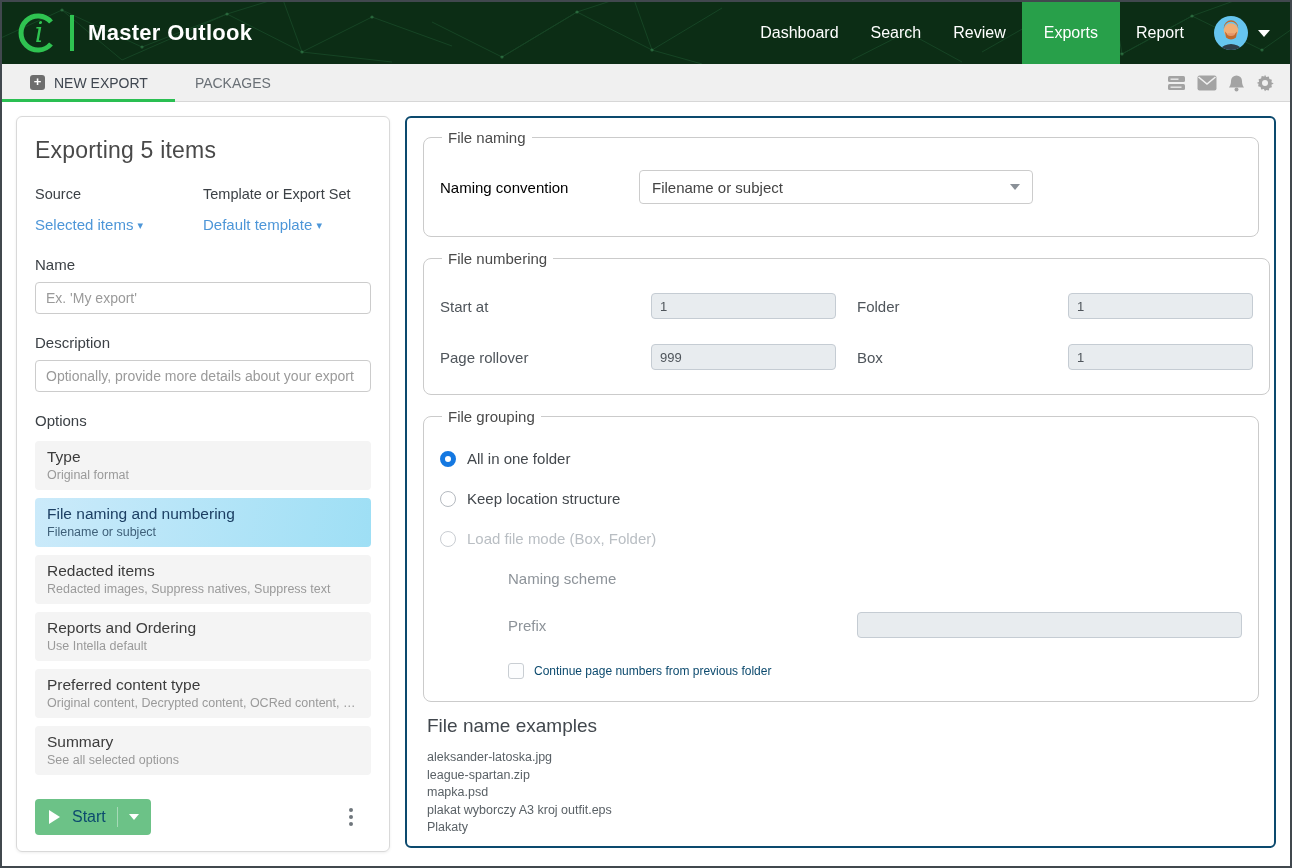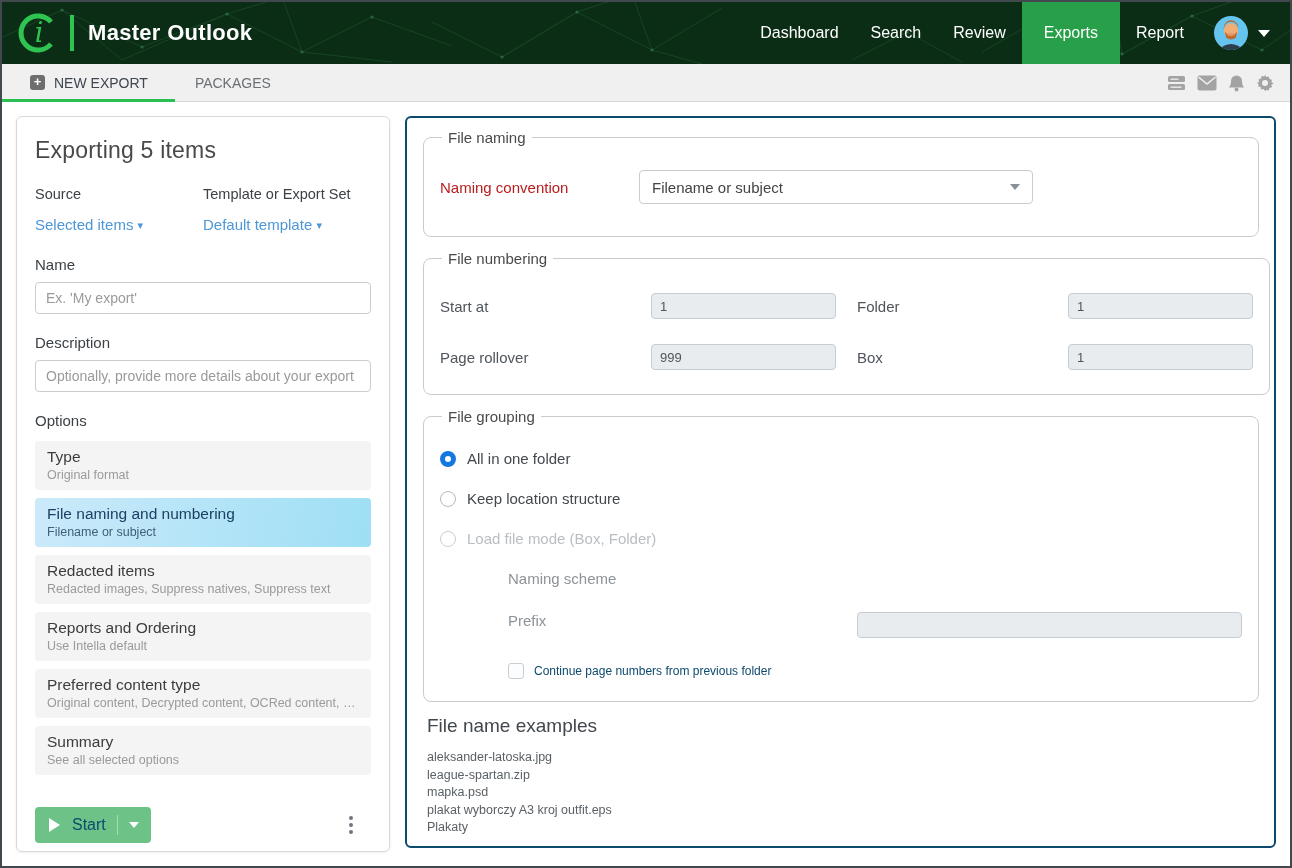--- a/index.html
+++ b/index.html
@@ -26,21 +26,21 @@
   .tab-new-export .underline { position:absolute; left:0; right:0; bottom:-1px; height:3px; background:#2abf52; }
   .plus-badge { width:15px; height:15px; background:#6e6e6e; border-radius:3px; color:#fff; font-size:13px; line-height:14px; text-align:center; font-weight:bold; }
   .tab-packages { padding:0 20px; color:#6a7076; }
   .toolbar-icons { margin-left:auto; display:flex; align-items:center; gap:11px; padding-right:16px; }
   .toolbar-icons svg { display:block; cursor:pointer; }
 
   
   .content { flex:1; display:flex; padding:14px; gap:15px; background:#fff; overflow:hidden; }
 
   
-  .left-card { width:374px; flex:0 0 374px; border:1px solid #d9d9d9; border-radius:6px; box-shadow:0 1px 3px rgba(0,0,0,0.07); padding:20px 18px 8px; display:flex; flex-direction:column; height:736px; }
+  .left-card { width:374px; flex:0 0 374px; border:1px solid #d9d9d9; border-radius:6px; box-shadow:0 1px 3px rgba(0,0,0,0.07); padding:20px 18px 16px; display:flex; flex-direction:column; height:736px; }
   .export-title { font-size:23px; color:#494949; font-weight:400; margin-bottom:22px; letter-spacing:0.2px; }
   .src-grid { display:grid; grid-template-columns:1fr 1fr; row-gap:14px; margin-bottom:22px; }
   .field-label { font-size:14.5px; color:#3c4146; }
   .link-blue { font-size:15px; color:#4d96d8; cursor:pointer; text-decoration:none; }
   .link-caret { font-size:11px; vertical-align:1px; }
   .input-label { font-size:15px; color:#3c4146; margin-bottom:9px; }
   .text-input { width:100%; height:32px; border:1px solid #ccc; border-radius:4px; padding:0 10px; font-size:14px; color:#444; font-family:"Liberation Sans",sans-serif; margin-bottom:20px; }
   .text-input::placeholder { color:#9a9a9a; }
   .options-label { font-size:15px; color:#3c4146; margin-bottom:12px; }
   .option-card { background:#f4f4f4; border-radius:4px; padding:7px 12px 8px; margin-bottom:8px; cursor:pointer; }
@@ -56,35 +56,35 @@
   .start-divider { width:1px; height:20px; background:rgba(255,255,255,0.4); margin:0 11px; }
   .start-caret { width:0; height:0; border-left:5px solid transparent; border-right:5px solid transparent; border-top:6px solid #fff; }
   .kebab { margin-left:auto; margin-right:14px; display:flex; flex-direction:column; gap:3px; cursor:pointer; padding:4px; }
   .kebab i { width:4px; height:4px; border-radius:50%; background:#6f767c; display:block; }
 
   
   .right-card { flex:1; border:2px solid #0c4a6e; border-radius:6px; padding:11px 15px 16px 16px; height:732px; overflow:hidden; }
   fieldset { border:1px solid #cbcbcb; border-radius:8px; margin-bottom:13px; padding:10px 16px 14px; }
   legend { font-size:15px; color:#4a4a4a; padding:0 6px; margin-left:2px; }
   .fn-row { display:flex; align-items:center; margin:14px 0 18px; }
-  .fn-row .field-label { width:199px; font-size:15px; color:#b91c1c; }
+  .fn-row .field-label { width:199px; font-size:15px; color:#000000; }
   .select-box { width:394px; height:34px; border:1px solid #ccc; border-radius:4px; background:#fff; display:flex; align-items:center; padding:0 12px; font-size:15px; color:#444; cursor:pointer; }
   .select-caret { margin-left:auto; width:0; height:0; border-left:5px solid transparent; border-right:5px solid transparent; border-top:6px solid #8a9097; }
   .num-grid { display:grid; grid-template-columns:211px 206px 211px 1fr; row-gap:25px; align-items:center; margin:16px 0 10px; }
   .num-label { font-size:15px; color:#4f555b; }
   .dis-input { height:26px; background:#e8ecef; border:1px solid #c5ccd3; border-radius:4px; padding:0 8px; font-size:13px; color:#4f555b; font-family:"Liberation Sans",sans-serif; }
   .num-grid .dis-input { width:185px; }
   .radio-row { display:flex; align-items:center; gap:11px; margin:15px 0 23px; }
   .radio { width:16px; height:16px; border-radius:50%; background:#fff; flex:0 0 16px; }
   .radio.sel { border:5px solid #1478e1; }
   .radio.unsel { border:1px solid #b5bac0; }
   .radio.dis { border:1px solid #c9cdd2; }
   .radio-label { font-size:15px; color:#43484d; }
   .radio-label.dis { color:#b9bec3; }
-  .scheme-row { display:flex; align-items:flex-start; margin:10px 0 25px 68px; }
+  .scheme-row { display:flex; align-items:center; margin:10px 0 25px 68px; }
   .scheme-row .slabel { width:349px; font-size:15px; color:#8d9399; }
   .scheme-row .dis-input { flex:1; }
   .chk-row { display:flex; align-items:center; gap:10px; margin:2px 0 8px 68px; }
   .checkbox { width:16px; height:16px; border:1px solid #c9ced3; border-radius:3px; background:#fcfdfe; }
   .chk-label { font-size:12px; color:#0c4a6e; }
   .examples-heading { font-size:19px; color:#41474d; margin:10px 0 12px 4px; font-weight:400; }
   .example-item { font-size:12.5px; color:#5a6166; line-height:17.5px; margin-left:4px; }
 </style>
 </head>
 <body>

